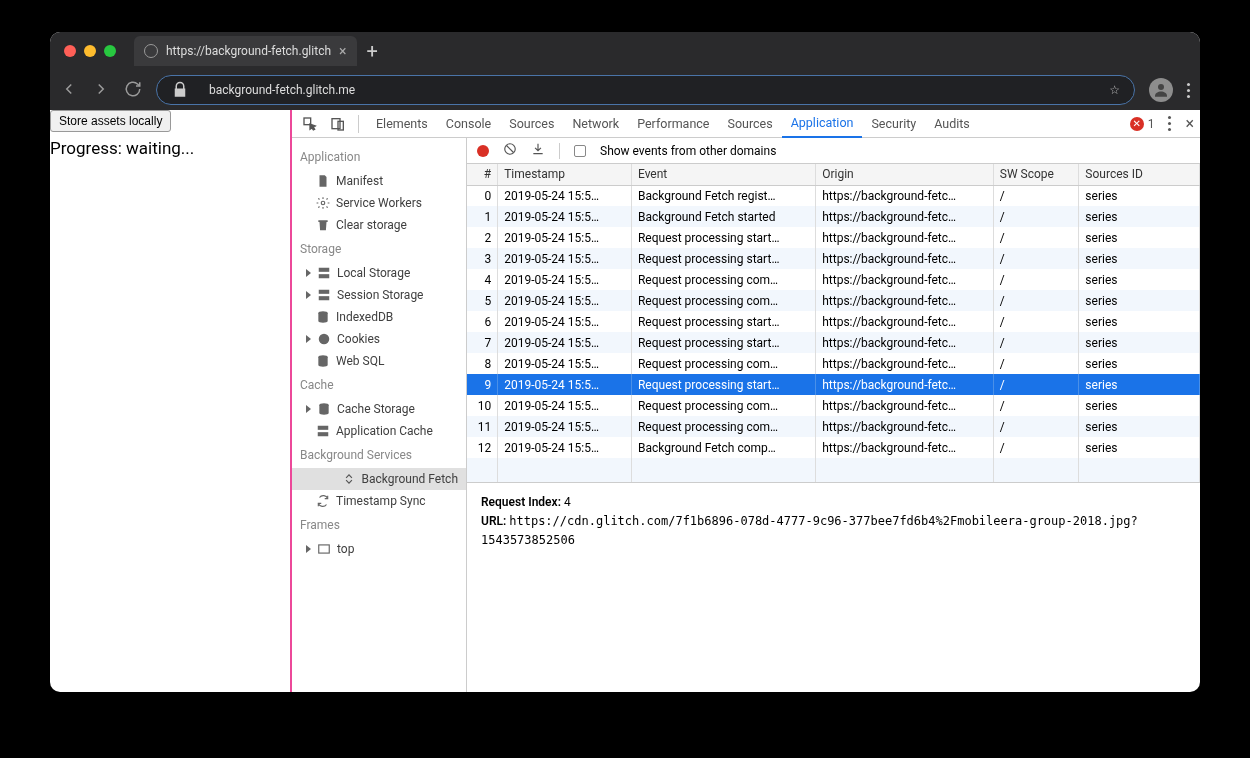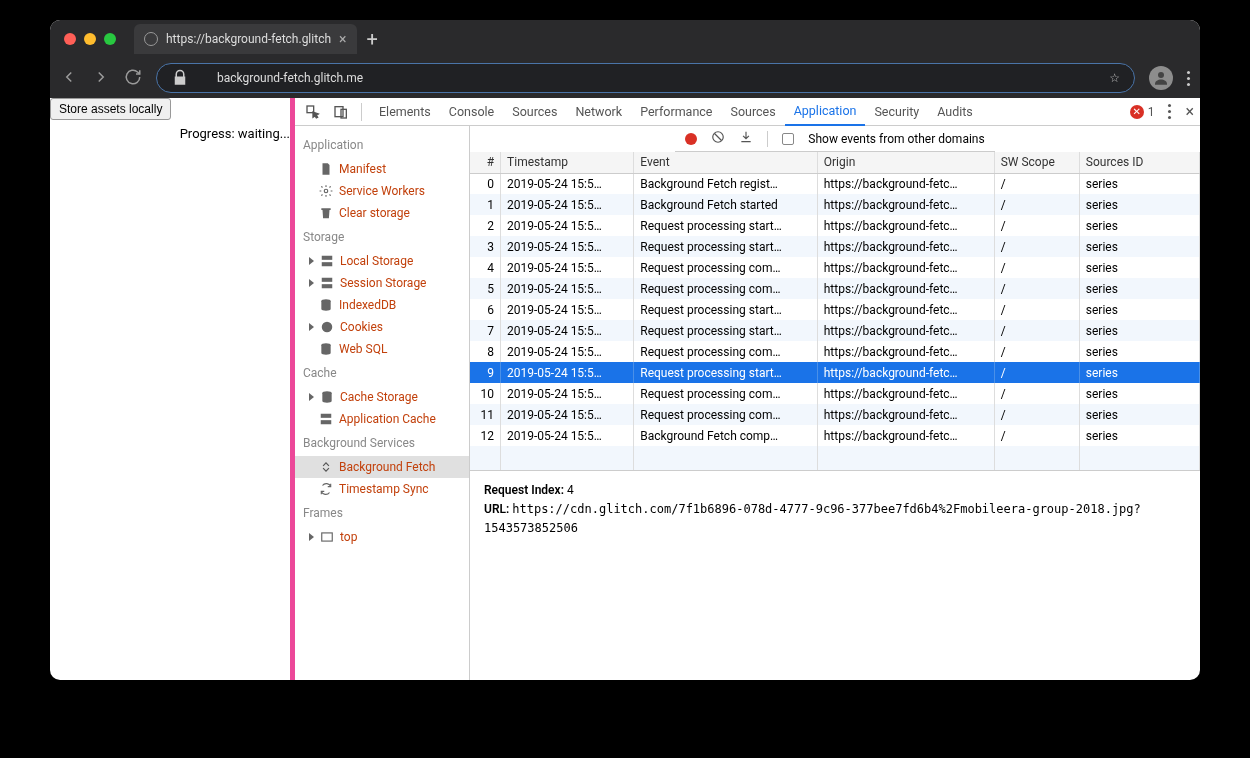--- a/index.html
+++ b/index.html
@@ -1,54 +1,54 @@
 <!DOCTYPE html>
 <html><head>
 <meta charset="utf-8">
 <style>
 * { margin:0; padding:0; box-sizing:border-box; font-family:-apple-system,BlinkMacSystemFont,"Segoe UI",Roboto,Arial,sans-serif; font-size:12px; }
 body { background:#000; width:1250px; height:758px; display:flex; align-items:flex-start; justify-content:center; }
-.window { width:1150px; height:660px; margin-top:20px; background:#fff; border-radius:10px; overflow:hidden; box-shadow:0 20px 60px rgba(0,0,0,.5); display:flex; flex-direction:column; }
+.window { width:1150px; height:660px; margin-top:32px; background:#fff; border-radius:10px; overflow:hidden; box-shadow:0 20px 60px rgba(0,0,0,.5); display:flex; flex-direction:column; }
 .titlebar { height:38px; background:#2a2a2c; display:flex; align-items:center; padding:0 14px; }
 .traffic { display:flex; gap:8px; }
 .dot { width:12px; height:12px; border-radius:50%; }
 .red{background:#ff5f57}.yellow{background:#febc2e}.green{background:#28c840}
 .tab { margin-left:18px; background:#3a3a3c; height:30px; border-radius:6px 6px 0 0; display:flex; align-items:center; padding:0 10px; gap:8px; color:#ddd; font-size:13px; max-width:240px;}
 .tab .globe { width:14px;height:14px;border:1px solid #999;border-radius:50%; }
 .tab-close{color:#aaa;font-size:14px;}
 .new-tab { color:#ccc; font-size:20px; margin-left:10px; }
 .addrbar { height:40px; background:#2a2a2c; display:flex; align-items:center; padding:0 10px; gap:14px; color:#ccc; }
 .addrbar svg{width:18px;height:18px;}
 .nav-btn{color:#9a9a9a;}
-.url-field { flex:1; background:#202124; border:1px solid #4a74a8; border-radius:16px; height:30px; display:flex; align-items:center; padding:0 14px; color:#ddd; font-size:14px; gap:28px;}
+.url-field { flex:1; background:#202124; border:1px solid #4a74a8; border-radius:16px; height:30px; display:flex; align-items:center; padding:0 14px; color:#ddd; font-size:14px; gap:20px;}
 .lock{width:12px;height:14px;}
 .star{margin-left:auto;color:#bbb;}
 .avatar{width:24px;height:24px;border-radius:50%;background:#8d8d8d;display:flex;align-items:center;justify-content:center;color:#444;}
 .dots3{display:flex;flex-direction:column;gap:3px;}
 .dots3 span{width:3px;height:3px;background:#ccc;border-radius:50%;}
 .content { flex:1; display:flex; min-height:0;}
 .page { width:240px; font-family:Georgia,serif;}
 .page button{font-family:Arial;font-size:12px;padding:3px 8px;border:1px solid #999;background:#f0f0f0;border-radius:3px;}
-.progress{font-size:13px;margin-top:6px;text-align:right;}
-.devtools { flex:1; display:flex; flex-direction:column; border-left:5px solid #ec4899; min-width:0;}
+.progress{font-size:17px;margin-top:6px;}
+.devtools { flex:1; display:flex; flex-direction:column; border-left:2px solid #ec4899; min-width:0;}
 .dt-tabbar { height:28px; border-bottom:1px solid #ccc; display:flex; align-items:center; padding:0 6px; gap:4px; color:#555;}
 .dt-tool{padding:0 4px;display:flex;align-items:center;}
 .dt-tab{padding:0 9px;height:28px;display:flex;align-items:center;color:#555;cursor:pointer;font-size:12.5px;}
 .dt-tab.active{color:#1a73e8;border-bottom:2px solid #1a73e8;}
 .dt-err{margin-left:auto;display:flex;align-items:center;gap:4px;}
 .err-badge{background:#d93025;color:#fff;width:14px;height:14px;border-radius:50%;display:flex;align-items:center;justify-content:center;font-size:10px;}
 .dt-body{flex:1;display:flex;min-height:0;}
 .dt-side{width:175px;border-right:1px solid #ccc;overflow-y:auto;padding:6px 0;}
 .side-head{padding:6px 8px;color:#888;font-size:12px;}
-.side-item{padding:4px 8px 4px 24px;display:flex;align-items:center;gap:6px;color:#c2410c;cursor:pointer;}
+.side-item{padding:4px 8px 4px 24px;display:flex;align-items:center;gap:6px;color:#404040;cursor:pointer;}
 .side-item.tree{padding-left:14px;}
-.side-item.sel{background:#e0e0e0;}
+.side-item.sel{background:#e0e0e0;justify-content:flex-end;}
 .side-item svg,.side-item .ico{width:14px;height:14px;flex-shrink:0;}
 .tri{width:0;height:0;border-top:4px solid transparent;border-bottom:4px solid transparent;border-left:5px solid #666;}
-.dt-main{flex:1;display:flex;flex-direction:column;min-width:0;align-items:center;}
+.dt-main{flex:1;display:flex;flex-direction:column;min-width:0;}
 .toolbar{height:26px;border-bottom:1px solid #ccc;display:flex;align-items:center;padding:0 10px;gap:14px;}
 .rec{width:12px;height:12px;background:#d93025;border-radius:50%;}
 .table-wrap{flex:0 0 auto;border-bottom:1px solid #ccc;overflow:auto;}
 table{width:100%;border-collapse:collapse;table-layout:fixed;}
 th,td{border-right:1px solid #ddd;padding:3px 6px;text-align:left;white-space:nowrap;overflow:hidden;text-overflow:ellipsis;font-size:12px;height:21px;}
 th{background:#f5f5f5;border-bottom:1px solid #ccc;font-weight:normal;color:#333;}
 tbody tr:nth-child(even){background:#f2f7fd;}
 tbody tr.sel{background:#1a73e8;color:#fff;}
 tbody tr.sel td{border-right-color:#4a90e8;}
 .col-idx{width:28px;text-align:right;}

